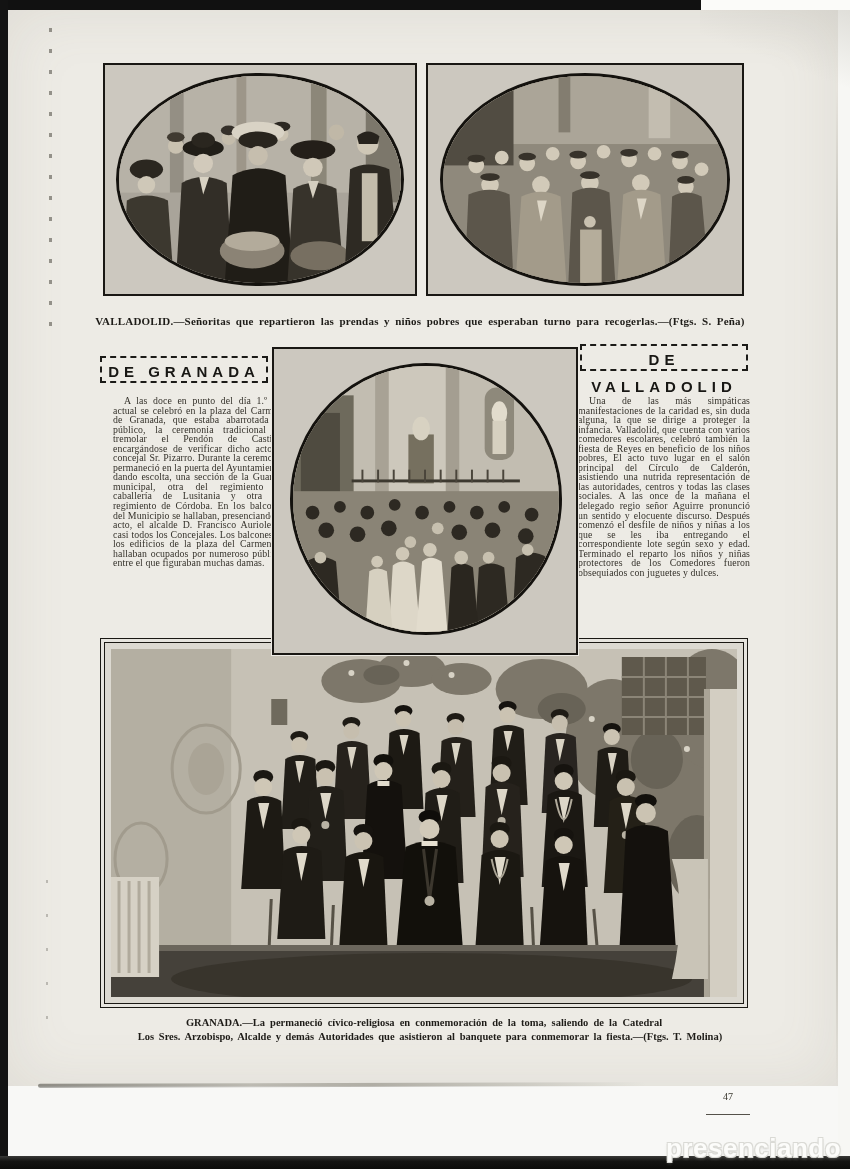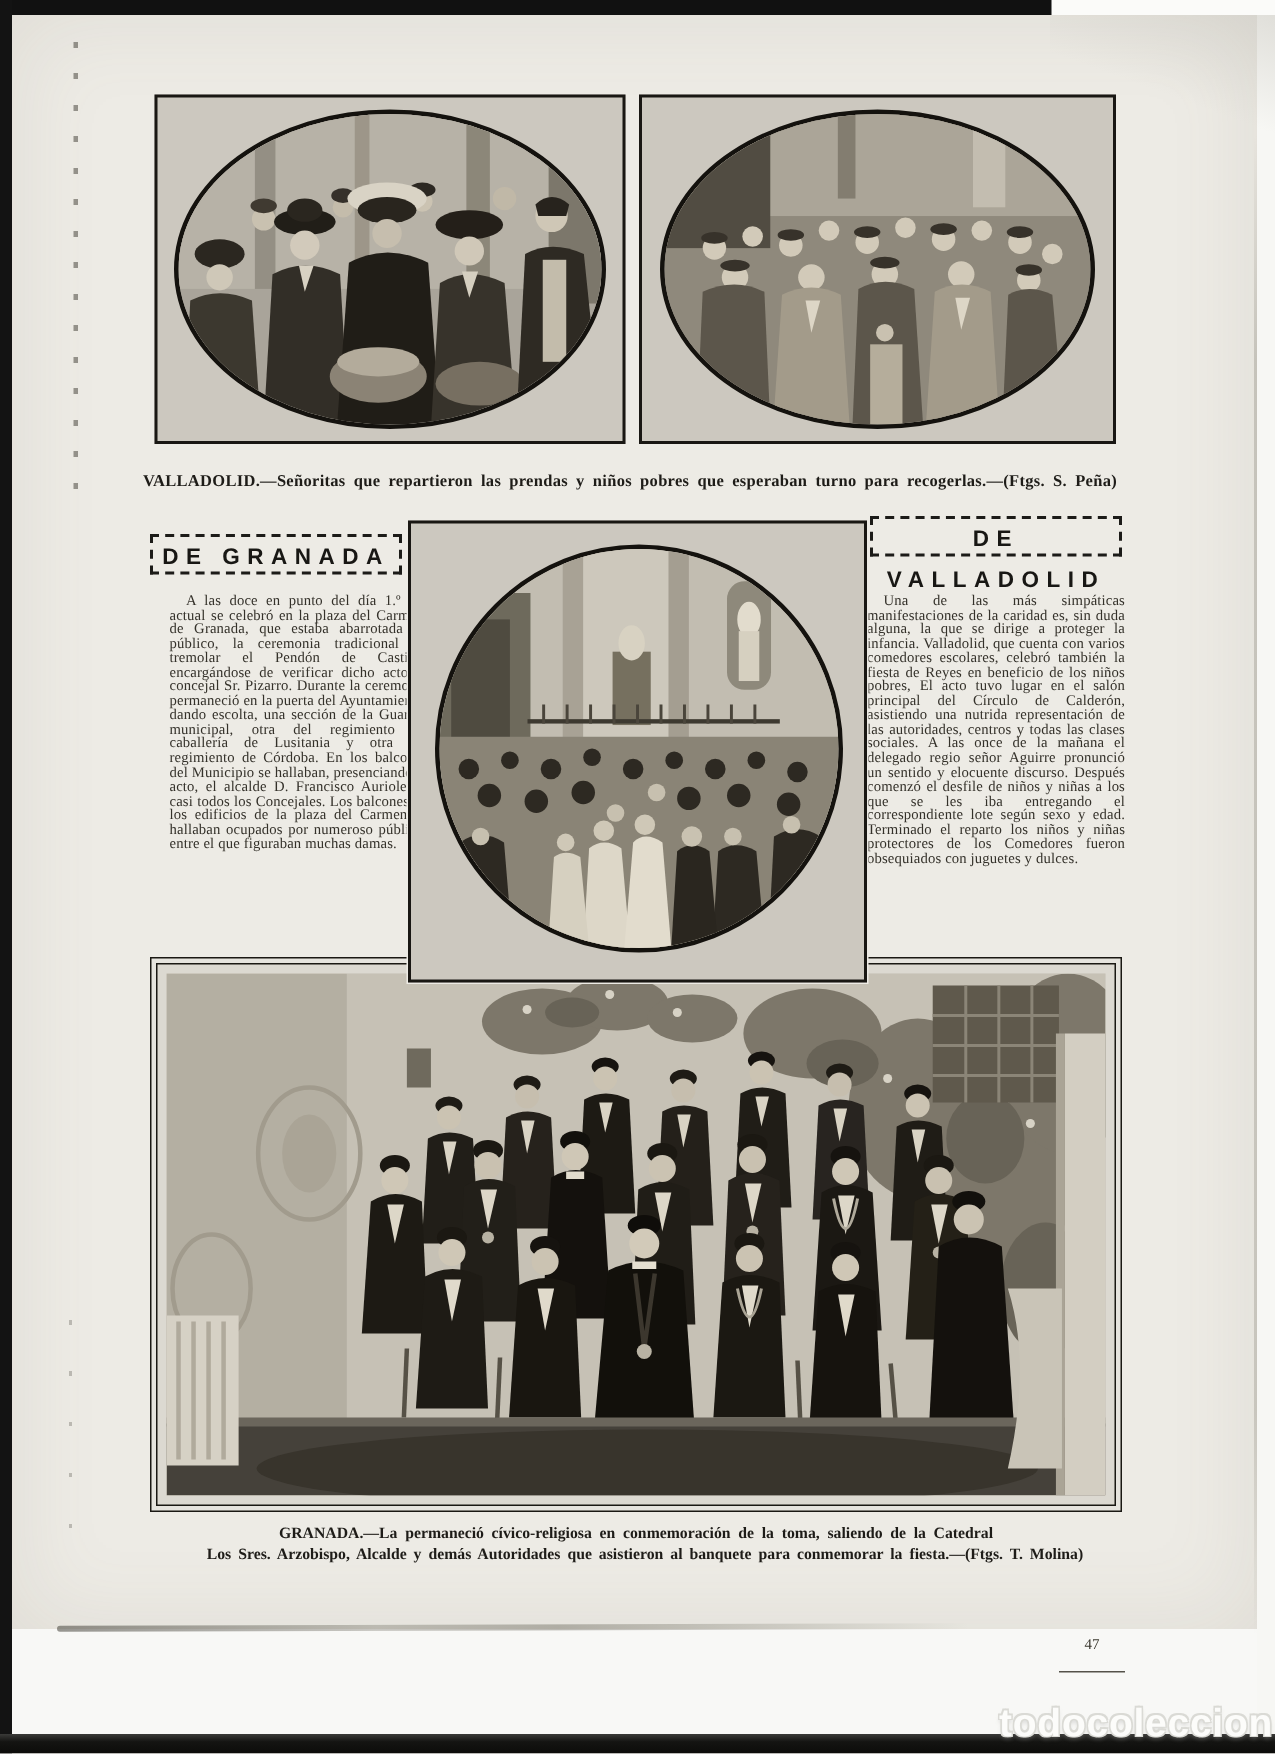--- a/index.html
+++ b/index.html
@@ -500,13 +500,13 @@
       </svg>
     </div>
   </div>
 </div>
 
 <div class="abs caption caption-bottom1">GRANADA.—La permaneció cívico-religiosa en conmemoración de la toma, saliendo de la Catedral</div>
 <div class="abs caption caption-bottom2">Los Sres. Arzobispo, Alcalde y demás Autoridades que asistieron al banquete para conmemorar la fiesta.—(Ftgs. T. Molina)</div>
 
 <div class="abs page-number">47</div>
 
-<div class="abs watermark">todocoleccion</div>
+<div class="abs watermark">presenciando</div>
 
 </body></html>

